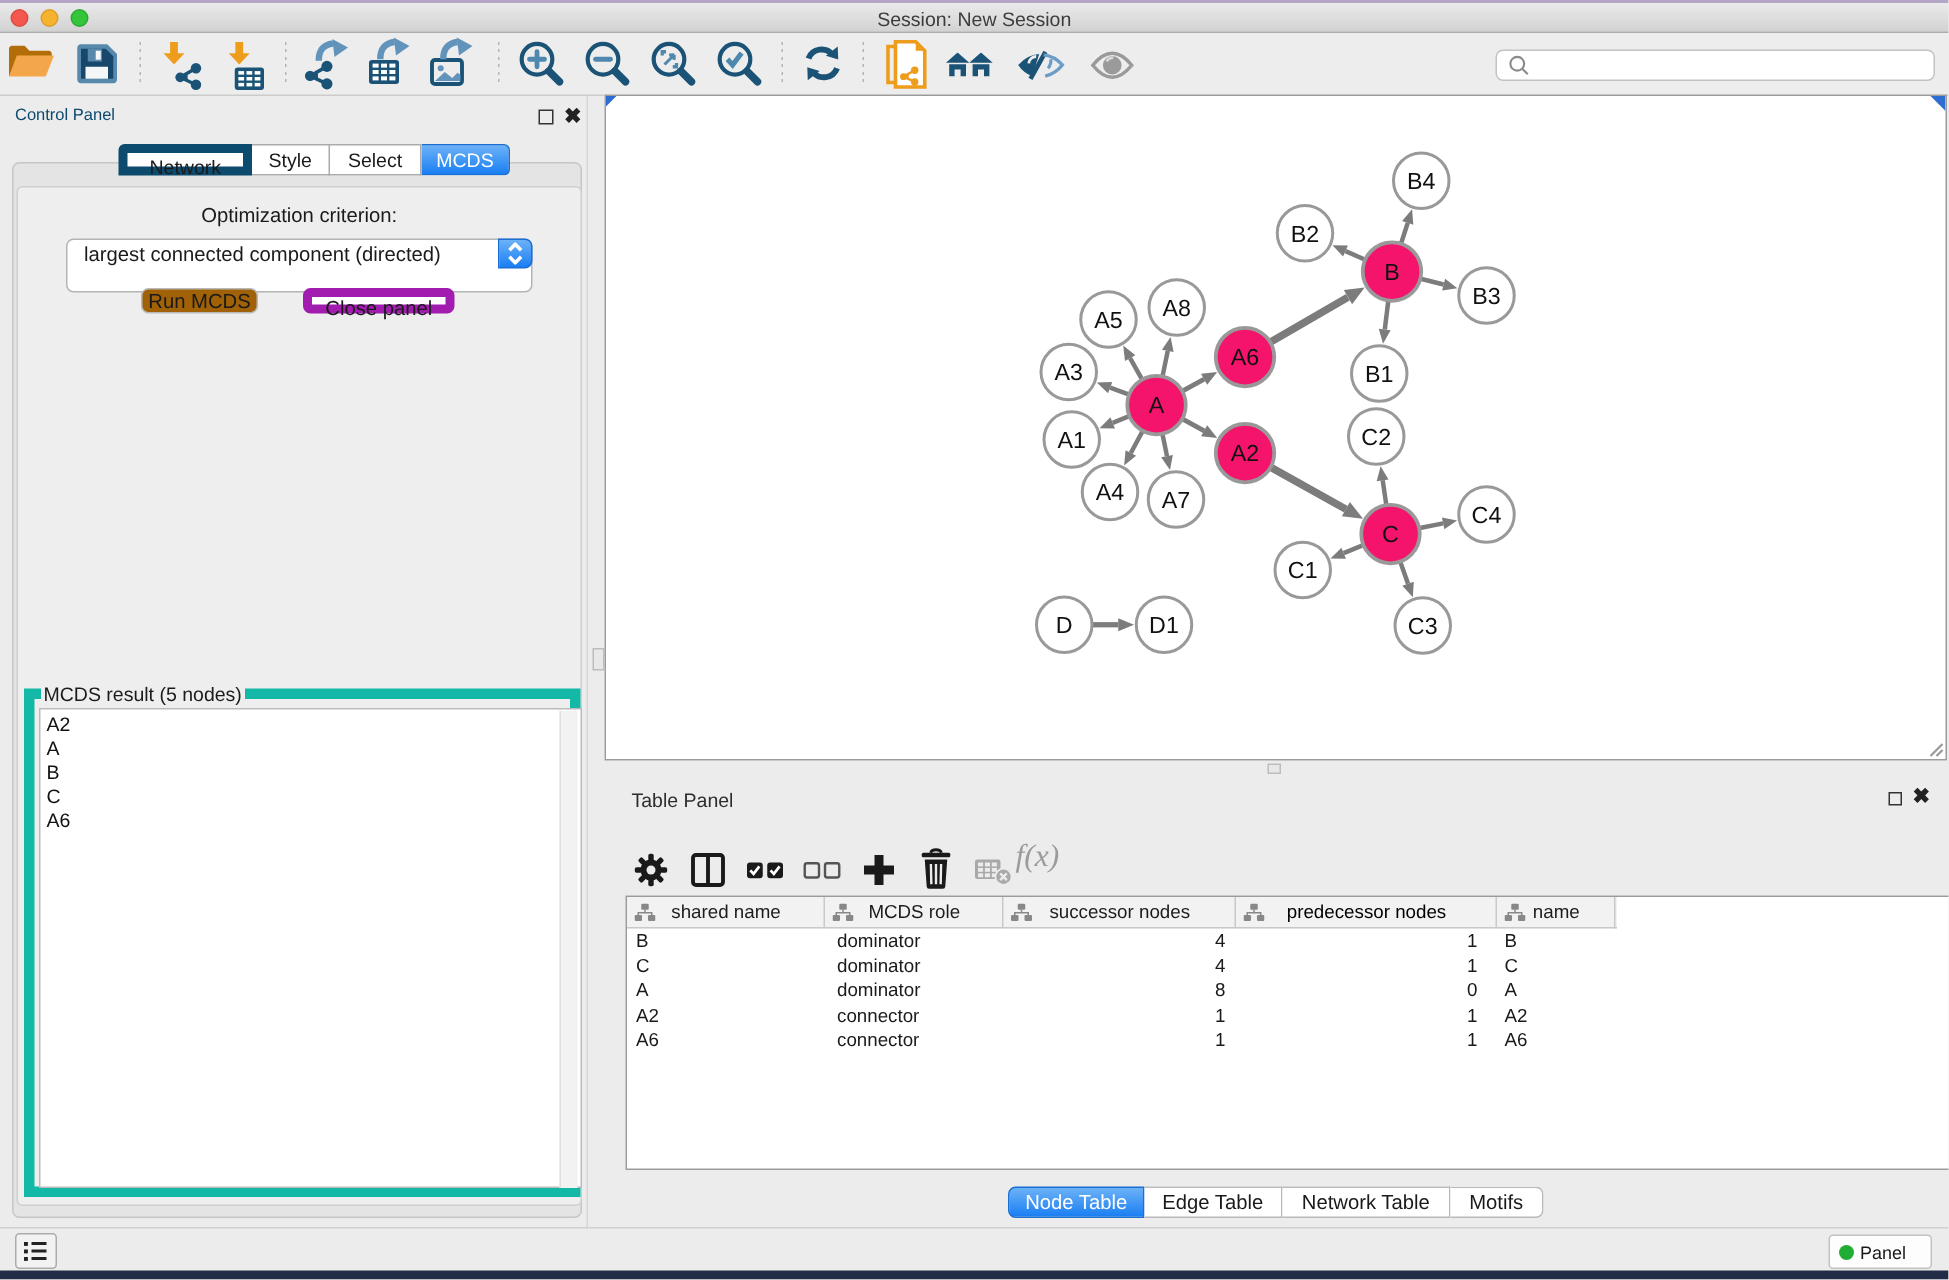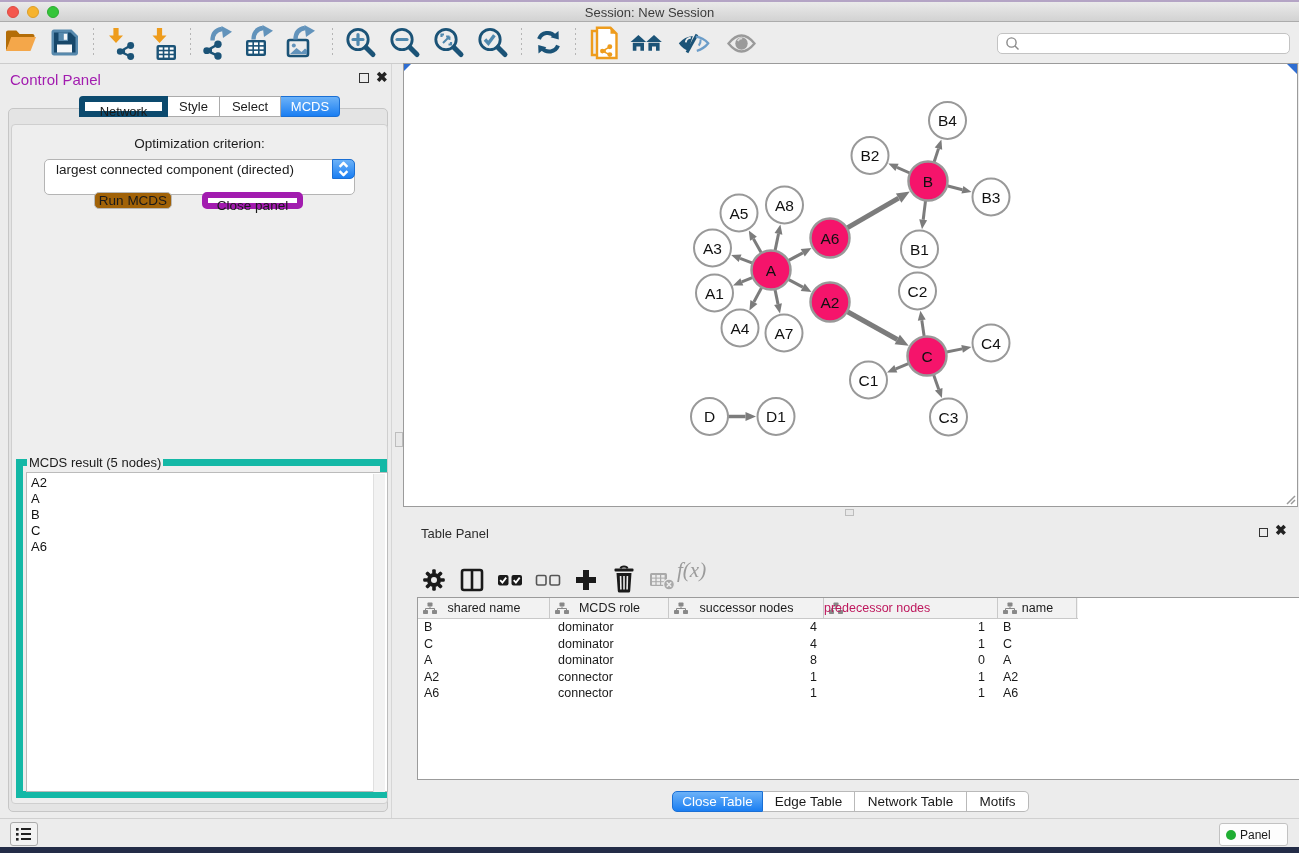--- a/index.html
+++ b/index.html
@@ -151,21 +151,21 @@
 <div class="abs" style="left:575px;top:6px;width:1px;height:30px;background:repeating-linear-gradient(#b5b5b5 0 2px,transparent 2px 5px)"></div>
 <div class="abs" style="left:997px;top:11px;width:293px;height:21px;background:#fff;border:1px solid #c3c3c3;border-radius:5px">
       <svg width="16" height="16" style="position:absolute;left:7px;top:2px">
         <circle cx="6.5" cy="6.5" r="4.6" fill="none" stroke="#8a8a8a" stroke-width="1.4"></circle>
         <line x1="10" y1="10" x2="13.5" y2="13.5" stroke="#8a8a8a" stroke-width="1.4"></line>
       </svg>
     </div>
 </div>
 
 <div class="abs" id="cpanel" style="left:0;top:64px;width:391px;height:754px;background:#ececec">
-  <div class="abs" style="left:10px;top:7px;font-size:15px;color:#a21caf">Control Panel</div>
+  <div class="abs" style="left:10px;top:7px;font-size:11px;color:#0c4a6e">Control Panel</div>
   <div class="abs" style="left:359px;top:9px;width:10px;height:10px;border:1.5px solid #333"></div>
   <div class="abs" style="left:376px;top:5px;font-size:14px;font-weight:bold;color:#222">✖</div>
 
   <div class="abs" style="left:8px;top:44px;width:380px;height:704px;background:#e4e4e4;border:1px solid #c6c6c6;border-radius:5px"></div>
 
   <div class="abs" style="left:11px;top:60px;width:377px;height:680px;background:#eeeeee;border:1px solid #cfcfcf;border-radius:4px"></div>
 
   <div class="abs" style="left:79px;top:32px;height:21px;display:flex;font-size:13px;z-index:3">
     <div style="width:89px;background:#fff;border:6px solid #0c4a6e;border-radius:4px 0 0 0;text-align:center;line-height:19px">Network</div>
     <div style="width:52px;background:#fff;border:1px solid #ababab;border-left:none;text-align:center;line-height:19px">Style</div>
@@ -390,21 +390,21 @@
 <div class="abs" style="left:251px;top:3px;width:155px;text-align:center;font-size:12.5px;color:#1c1c1c">successor nodes</div>
 <div class="abs" style="left:406px;top:0;width:174px;height:21px;border-right:1px solid #c9c9c9"></div>
 <svg class="abs" style="left:411px;top:4px" width="14" height="13" viewBox="0 0 14 13">
           <g fill="#888">
             <rect x="4.5" y="0.5" width="5" height="4" rx="0.8"></rect>
             <rect x="0" y="8" width="5" height="4" rx="0.8"></rect>
             <rect x="9" y="8" width="5" height="4" rx="0.8"></rect>
           </g>
           <path d="M7,4.5 V6.5 M2.5,8 V6.5 H11.5 V8" stroke="#888" stroke-width="1" fill="none"></path>
         </svg>
-<div class="abs" style="left:406px;top:3px;width:174px;font-size:12.5px;color:#be185d">predecessor nodes</div>
+<div class="abs" style="left:406px;top:3px;width:174px;text-align:center;font-size:12.5px;color:#000000">predecessor nodes</div>
 <div class="abs" style="left:580px;top:0;width:79px;height:21px;border-right:1px solid #c9c9c9"></div>
 <svg class="abs" style="left:585px;top:4px" width="14" height="13" viewBox="0 0 14 13">
           <g fill="#888">
             <rect x="4.5" y="0.5" width="5" height="4" rx="0.8"></rect>
             <rect x="0" y="8" width="5" height="4" rx="0.8"></rect>
             <rect x="9" y="8" width="5" height="4" rx="0.8"></rect>
           </g>
           <path d="M7,4.5 V6.5 M2.5,8 V6.5 H11.5 V8" stroke="#888" stroke-width="1" fill="none"></path>
         </svg>
 <div class="abs" style="left:580px;top:3px;width:79px;text-align:center;font-size:12.5px;color:#1c1c1c">name</div>
@@ -432,21 +432,21 @@
 <div class="abs" style="left:585px;top:50.5px">A2</div>
 <div class="abs" style="left:6px;top:67.0px">A6</div>
 <div class="abs" style="left:140px;top:67.0px">connector</div>
 <div class="abs" style="left:251px;top:67.0px;width:148px;text-align:right">1</div>
 <div class="abs" style="left:406px;top:67.0px;width:161px;text-align:right">1</div>
 <div class="abs" style="left:585px;top:67.0px">A6</div>
       </div>
   </div>
 
   <div class="abs" style="left:269px;top:273px;height:21px;display:flex;font-size:13.5px">
-    <div style="width:91px;background:linear-gradient(#6cb2f8,#1a7ef2);border:1px solid #1a6fd4;border-radius:5px 0 0 5px;color:#fff;text-align:center;line-height:19px">Close Table</div>
+    <div style="width:91px;background:linear-gradient(#6cb2f8,#1a7ef2);border:1px solid #1a6fd4;border-radius:5px 0 0 5px;color:#fff;text-align:center;line-height:19px">Node Table</div>
     <div style="width:92px;background:#fff;border:1px solid #b9b9b9;border-left:none;text-align:center;line-height:19px">Edge Table</div>
     <div style="width:112px;background:#fff;border:1px solid #b9b9b9;border-left:none;text-align:center;line-height:19px">Network Table</div>
     <div style="width:62px;background:#fff;border:1px solid #b9b9b9;border-left:none;border-radius:0 5px 5px 0;text-align:center;line-height:19px">Motifs</div>
   </div>
 </div>
 
 <div class="abs" style="left:0;top:818px;width:1299px;height:29px;background:#ececec;border-top:1px solid #d0d0d0">
   <div class="abs" style="left:10px;top:3px;width:28px;height:24px;background:#f2f2f2;border:1px solid #ababab;border-radius:3px">
     <svg width="26" height="22" style="position:absolute;left:0;top:0">
       <g stroke="#222" stroke-width="2">

